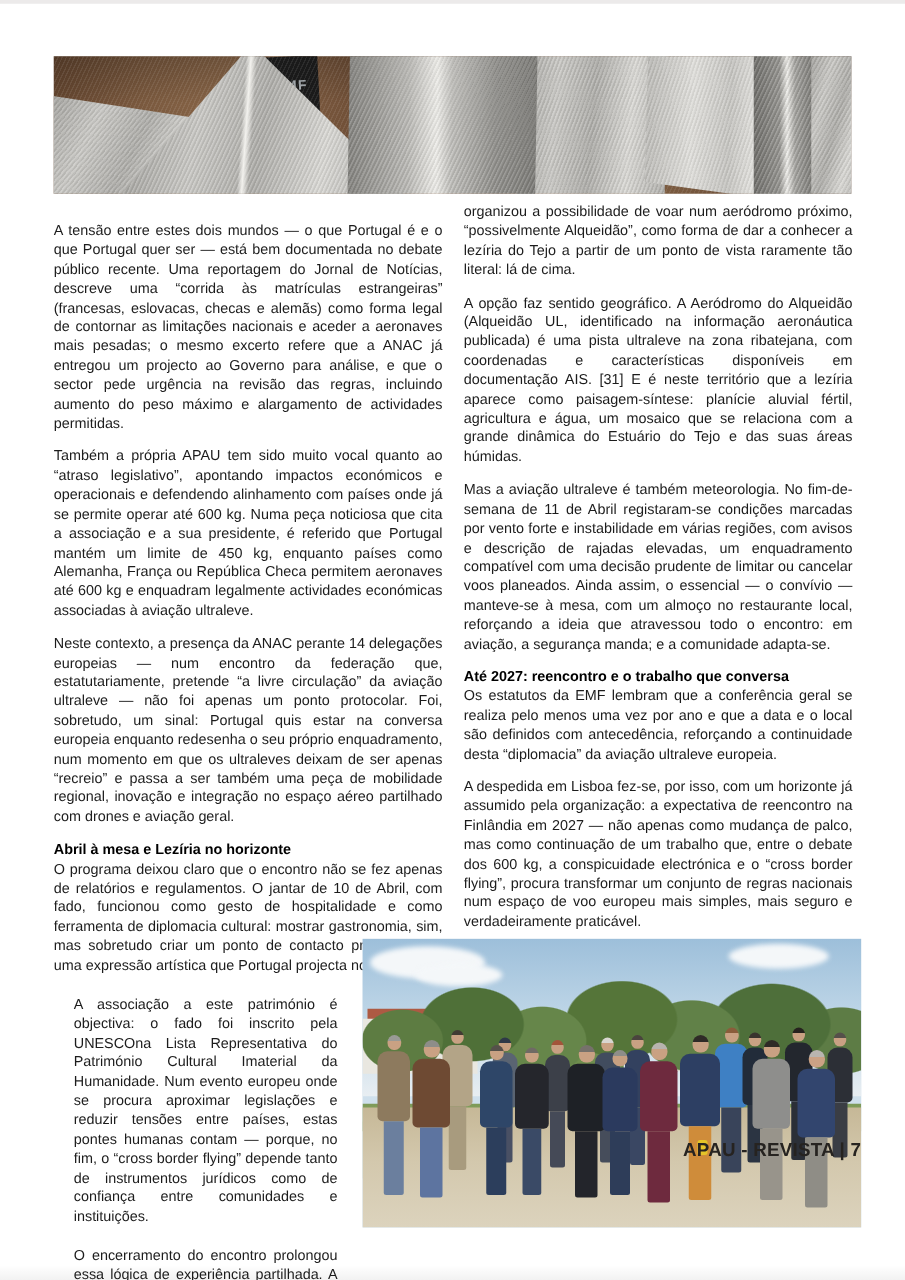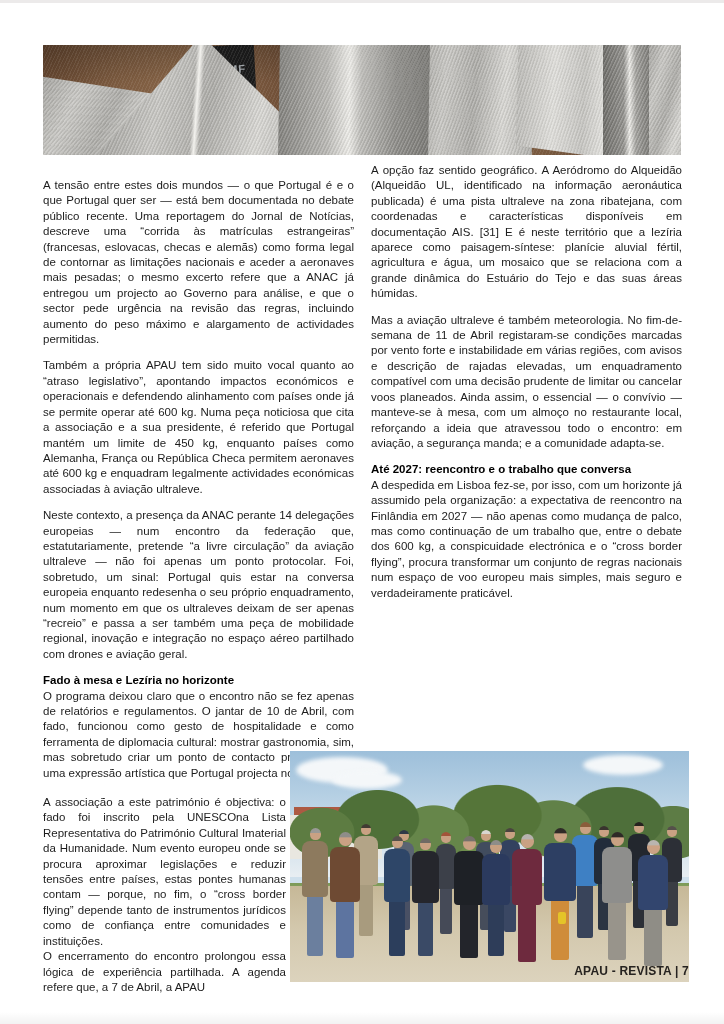--- a/index.html
+++ b/index.html
@@ -31,21 +31,21 @@
           linear-gradient(90deg,#6c6b67 0%,#93928e 45%,#eeede9 58%,#a3a29e 72%,#7d7c78 100%);}
   .crease{position:absolute;z-index:4;background:linear-gradient(90deg,rgba(255,255,255,0) 0%,#f2f1ed 45%,rgba(255,255,255,0) 100%);}
   .brush{position:absolute;inset:0;z-index:5;pointer-events:none;
         background:repeating-linear-gradient(115deg,rgba(255,255,255,0.08) 0 1px,rgba(0,0,0,0) 1px 3px);}
 
   
   .col{position:absolute;width:311px;font-size:11.5px;line-height:15.4px;}
   .col.left{left:43px;top:178px;}
   .col.right{left:371px;top:163px;}
   .para{margin:0 0 11px;text-align:justify;}
-  .para.tight{margin:0;}
+  .para.tight{margin:16px;}
   .subhead{margin:0;font-weight:700;color:#000;text-align:left;}
   .narrow{width:243px;margin-top:14px;}
 
   
   .group-photo{position:absolute;left:290px;top:751px;width:399px;height:231px;overflow:hidden;background:#cfe0ec;}
   .sky{position:absolute;left:0;top:0;width:100%;height:126px;
         background:linear-gradient(180deg,#9dbfda 0%,#c3d9e9 55%,#e8eef2 100%);}
   .cloud{position:absolute;background:#f4f7f9;border-radius:50%;filter:blur(2px);}
   .cl1{left:6px;top:6px;width:92px;height:26px;}
   .cl2{left:42px;top:20px;width:70px;height:18px;}
@@ -75,21 +75,21 @@
         clip-path:polygon(100% 0,0 0,100% 100%);z-index:2;}
   .ground{position:absolute;left:0;bottom:0;width:100%;height:96px;z-index:2;
         background:linear-gradient(180deg,#c6b897 0%,#d3c8ad 45%,#dcd3bd 100%);}
   .people{position:absolute;inset:0;z-index:3;}
   .fig{position:absolute;display:flex;flex-direction:column;align-items:center;}
   .fig .head{flex:0 0 auto;border-radius:50% 50% 46% 46%;}
   .fig .torso{width:100%;flex:0 0 44%;border-radius:8px 8px 4px 4px;margin-top:1px;}
   .fig .legs{width:58%;flex:1 1 auto;border-radius:0 0 2px 2px;}
   .bag{position:absolute;left:268px;bottom:58px;width:8px;height:12px;background:#e4c428;border-radius:2px;z-index:4;}
 
-  .page-footer{position:absolute;right:35px;top:964px;z-index:6;font-size:12px;font-weight:700;
+  .page-footer{position:absolute;right:35px;top:912px;z-index:6;font-size:15px;font-weight:700;
         color:#262320;letter-spacing:0.2px;}
 </style>
 </head>
 <body>
 
 <div class="page">
   <div class="top-edge"></div>
 
   <div class="hero">
     <div class="emf-sign">
@@ -103,32 +103,34 @@
     <div class="metal m-light" style="left:468px;top:-12px;width:130px;height:138px;transform:rotate(-7deg);clip-path:polygon(12% 0,100% 0,96% 100%,0 76%);z-index:3;"></div>
     <div class="metal m-dark" style="left:560px;top:-8px;width:46px;height:126px;z-index:3;"></div>
     <div class="metal" style="left:596px;top:-10px;width:60px;height:130px;transform:rotate(5deg);z-index:2;"></div>
     <div class="brush"></div>
   </div>
 
   <div class="col left">
     <p class="para">A tensão entre estes dois mundos — o que Portugal é e o que Portugal quer ser — está bem documentada no debate público recente. Uma reportagem do Jornal de Notícias, descreve uma “corrida às matrículas estrangeiras” (francesas, eslovacas, checas e alemãs) como forma legal de contornar as limitações nacionais e aceder a aeronaves mais pesadas; o mesmo excerto refere que a ANAC já entregou um projecto ao Governo para análise, e que o sector pede urgência na revisão das regras, incluindo aumento do peso máximo e alargamento de actividades permitidas.</p>
     <p class="para">Também a própria APAU tem sido muito vocal quanto ao “atraso legislativo”, apontando impactos económicos e operacionais e defendendo alinhamento com países onde já se permite operar até 600 kg. Numa peça noticiosa que cita a associação e a sua presidente, é referido que Portugal mantém um limite de 450 kg, enquanto países como Alemanha, França ou República Checa permitem aeronaves até 600 kg e enquadram legalmente actividades económicas associadas à aviação ultraleve.</p>
     <p class="para">Neste contexto, a presença da ANAC perante 14 delegações europeias — num encontro da federação que, estatutariamente, pretende “a livre circulação” da aviação ultraleve — não foi apenas um ponto protocolar. Foi, sobretudo, um sinal: Portugal quis estar na conversa europeia enquanto redesenha o seu próprio enquadramento, num momento em que os ultraleves deixam de ser apenas “recreio” e passa a ser também uma peça de mobilidade regional, inovação e integração no espaço aéreo partilhado com drones e aviação geral.</p>
-    <p class="subhead">Fado à mesa e Lezíria no horizonte</p>
+    <p class="subhead">Abril à mesa e Lezíria no horizonte</p>
     <p class="para">O programa deixou claro que o encontro não se fez apenas de relatórios e regulamentos. O jantar de 10 de Abril, com fado, funcionou como gesto de hospitalidade e como ferramenta de diplomacia cultural: mostrar gastronomia, sim, mas sobretudo criar um ponto de contacto profundo com uma expressão artística que Portugal projecta no mundo.</p>
     <div class="narrow">
       <p class="para tight">A associação a este património é objectiva: o fado foi inscrito pela UNESCOna Lista Representativa do Património Cultural Imaterial da Humanidade. Num evento europeu onde se procura aproximar legislações e reduzir tensões entre países, estas pontes humanas contam — porque, no fim, o “cross border flying” depende tanto de instrumentos jurídicos como de confiança entre comunidades e instituições.</p>
       <p class="para tight">O encerramento do encontro prolongou essa lógica de experiência partilhada. A agenda refere que, a 7 de Abril, a APAU</p>
     </div>
   </div>
 
   <div class="col right">
+    <p class="para">organizou a possibilidade de voar num aeródromo próximo, “possivelmente Alqueidão”, como forma de dar a conhecer a lezíria do Tejo a partir de um ponto de vista raramente tão literal: lá de cima.</p>
     <p class="para">A opção faz sentido geográfico. A Aeródromo do Alqueidão (Alqueidão UL, identificado na informação aeronáutica publicada) é uma pista ultraleve na zona ribatejana, com coordenadas e características disponíveis em documentação AIS. [31] E é neste território que a lezíria aparece como paisagem-síntese: planície aluvial fértil, agricultura e água, um mosaico que se relaciona com a grande dinâmica do Estuário do Tejo e das suas áreas húmidas.</p>
     <p class="para">Mas a aviação ultraleve é também meteorologia. No fim-de-semana de 11 de Abril registaram-se condições marcadas por vento forte e instabilidade em várias regiões, com avisos e descrição de rajadas elevadas, um enquadramento compatível com uma decisão prudente de limitar ou cancelar voos planeados. Ainda assim, o essencial — o convívio — manteve-se à mesa, com um almoço no restaurante local, reforçando a ideia que atravessou todo o encontro: em aviação, a segurança manda; e a comunidade adapta-se.</p>
     <p class="subhead">Até 2027: reencontro e o trabalho que conversa</p>
+    <p class="para">Os estatutos da EMF lembram que a conferência geral se realiza pelo menos uma vez por ano e que a data e o local são definidos com antecedência, reforçando a continuidade desta “diplomacia” da aviação ultraleve europeia.</p>
     <p class="para">A despedida em Lisboa fez-se, por isso, com um horizonte já assumido pela organização: a expectativa de reencontro na Finlândia em 2027 — não apenas como mudança de palco, mas como continuação de um trabalho que, entre o debate dos 600 kg, a conspicuidade electrónica e o “cross border flying”, procura transformar um conjunto de regras nacionais num espaço de voo europeu mais simples, mais seguro e verdadeiramente praticável.</p>
   </div>
 
   <div class="group-photo">
     <div class="sky"></div>
     <div class="cloud cl1"></div>
     <div class="cloud cl2"></div>
     <div class="cloud cl3"></div>
     <div class="roof"></div>
     <div class="building"></div>

